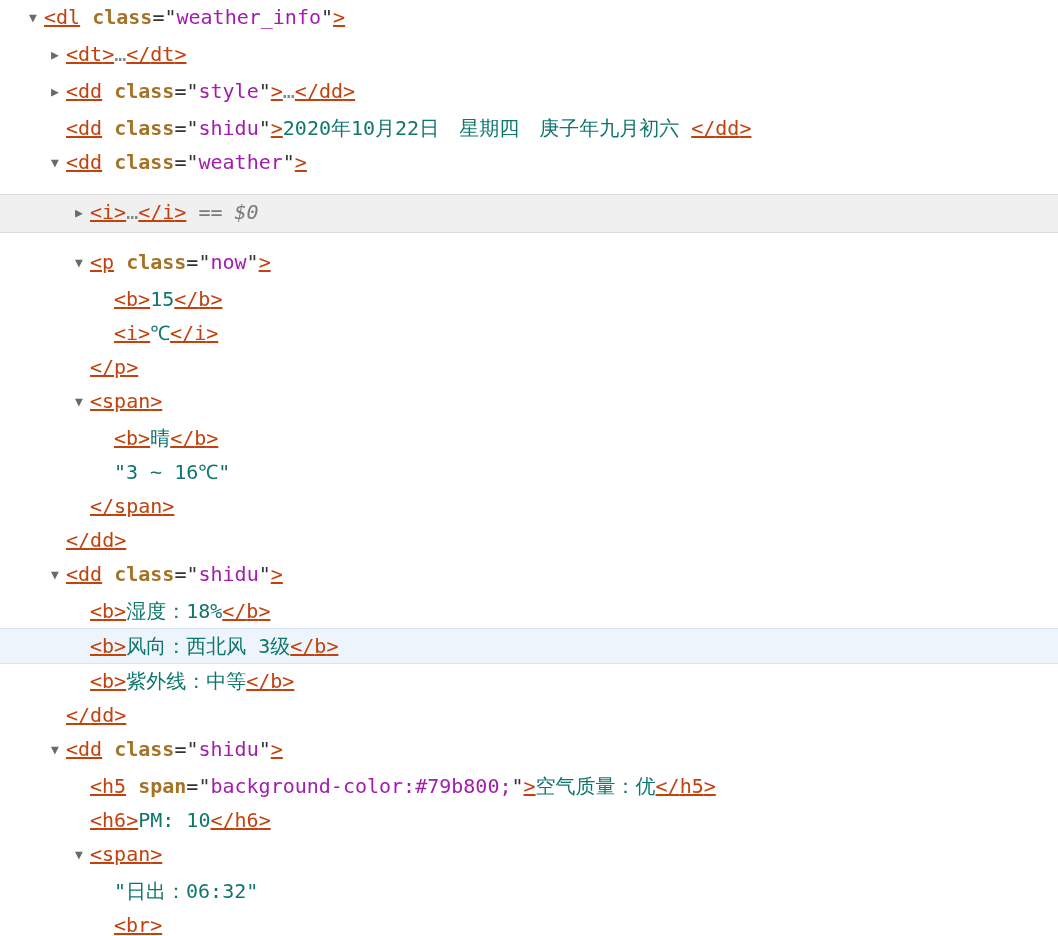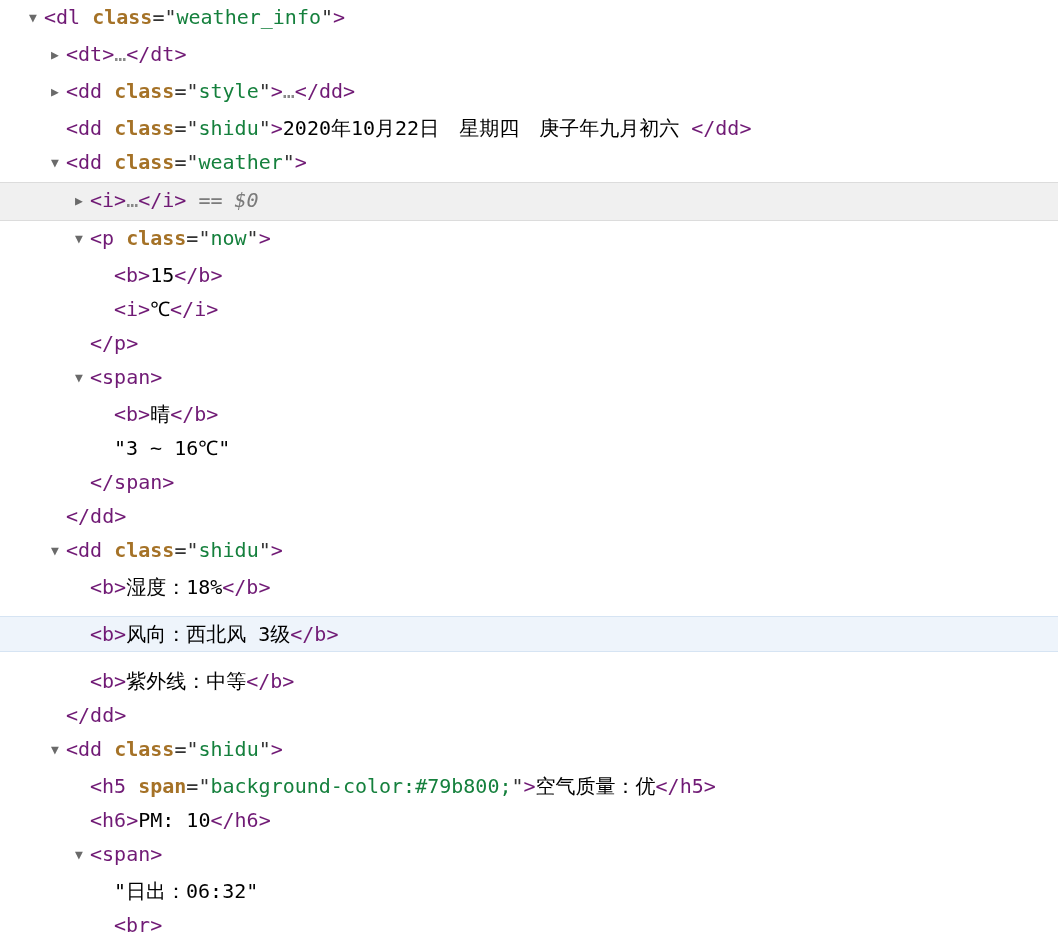--- a/index.html
+++ b/index.html
@@ -27,37 +27,37 @@
     margin-right: 4px;
   }
   .toggle.down::before { content: "▼"; }
   .toggle.right::before { content: "▶"; }
   .toggle.none::before { content: ""; }
   .pad { display:inline-block; }
   .w0 { width: 18px; }
   .w1 { width: 40px; }
   .w2 { width: 64px; }
   .w3 { width: 88px; }
-  .tag { color: #701a75; }
+  .tag { color: #c2410c; text-decoration: underline; }
   .attr-name { color: #a57227; font-weight: bold; }
-  .attr-val { color: #15803d; }
+  .attr-val { color: #a21caf; }
   .gray { color: #7b7b7b; font-style: italic; }
-  .txt { color: #000000; }
+  .txt { color: #0f766e; }
   .row-hl {
     background: #f0f0f0;
     border-top: 1px solid #dcdcdc;
     border-bottom: 1px solid #dcdcdc;
-    margin: 0 -8px;
+    margin: 12px -8px;
     padding: 0 8px;
   }
   .row-sel {
     background: #eef4fb;
     border-top: 1px solid #d6e4f3;
     border-bottom: 1px solid #d6e4f3;
-    margin: 12px -8px;
+    margin: 0 -8px;
     padding: 0 8px;
   }
   .ellip { color: #888; }
 </style>
 </head>
 <body>
 
 <div class="line">
   <span class="pad w0"></span><span class="toggle down"></span><span class="tag"><span>&lt;</span><span>dl</span></span> <span class="attr-name">class</span><span>=</span><span>"</span><span class="attr-val">weather_info</span><span>"</span><span class="tag">&gt;</span>
 </div>

